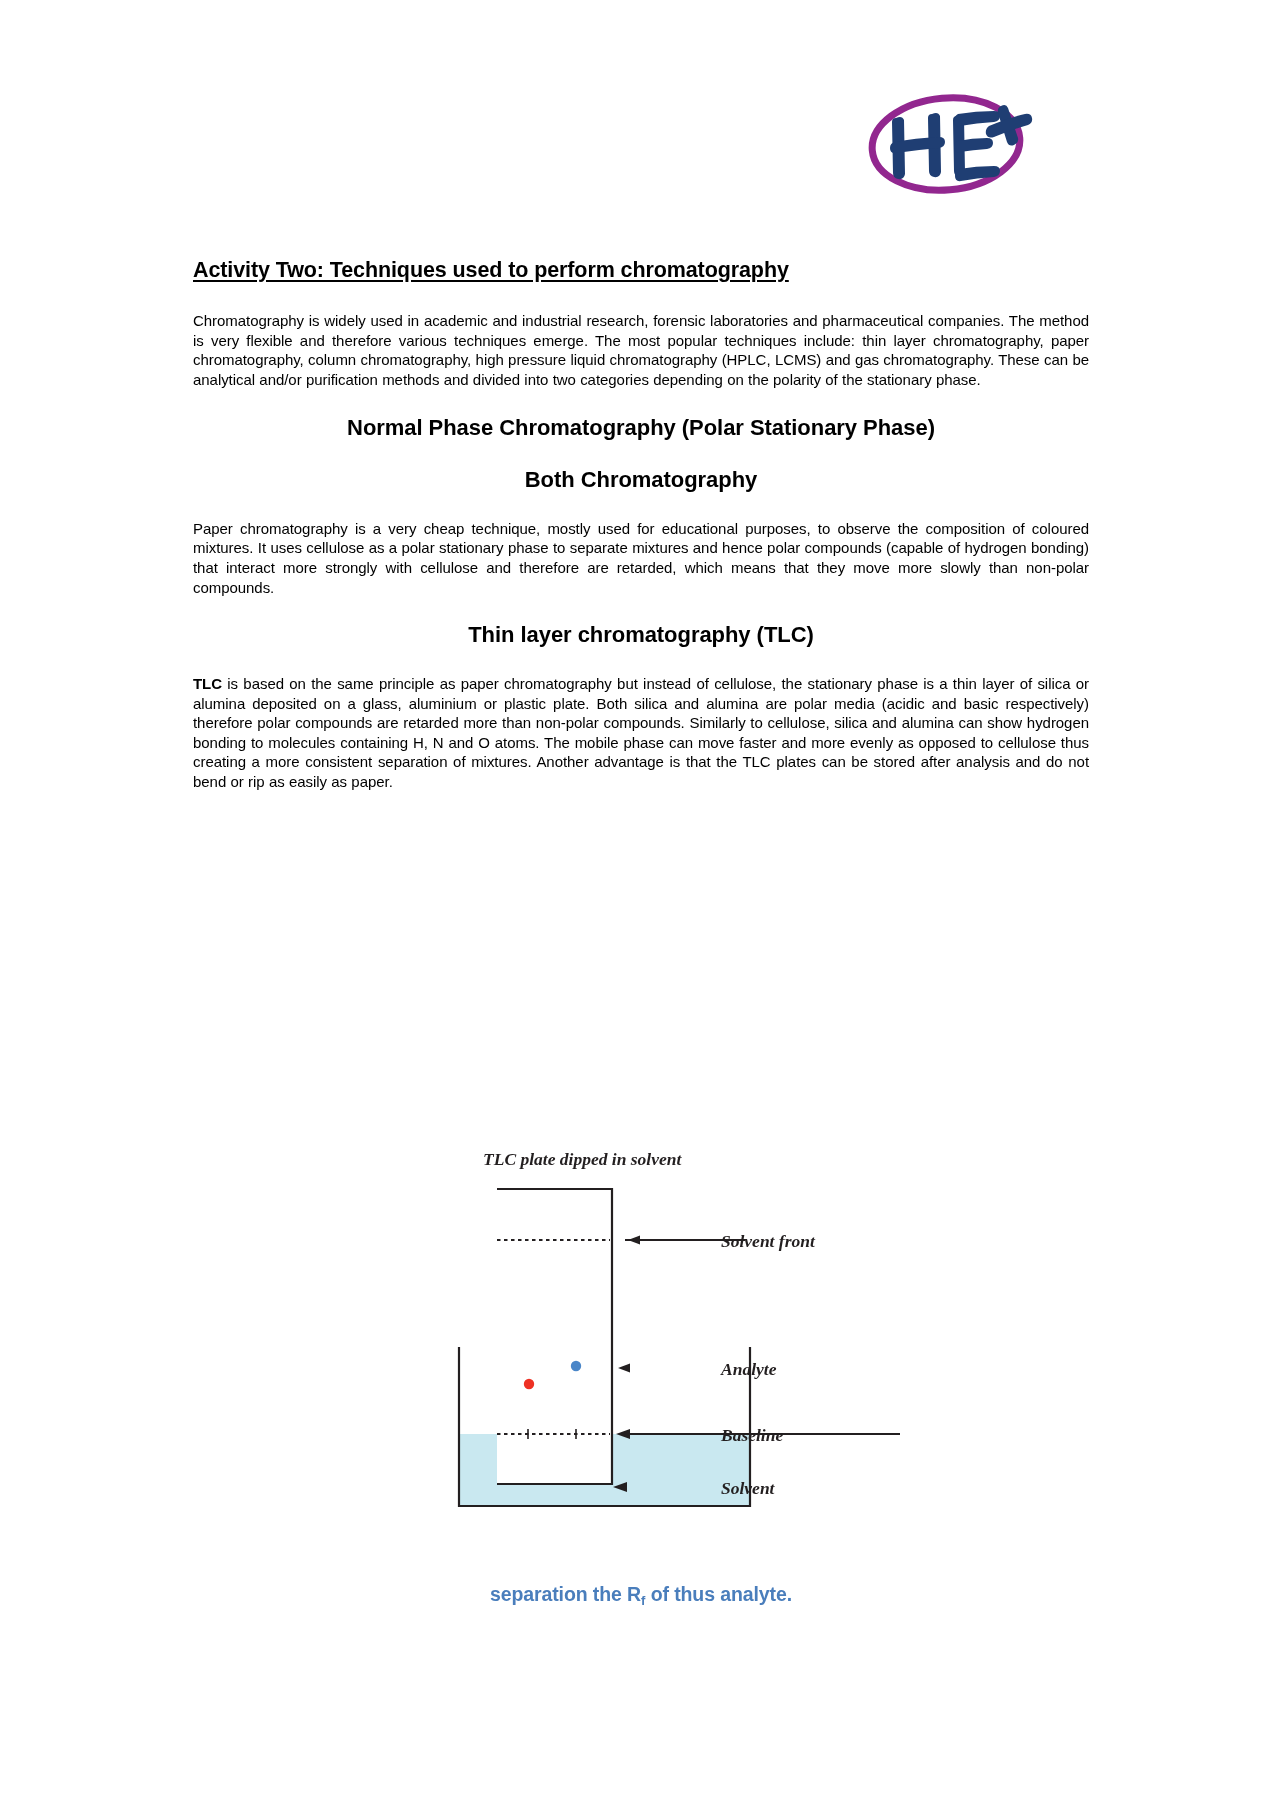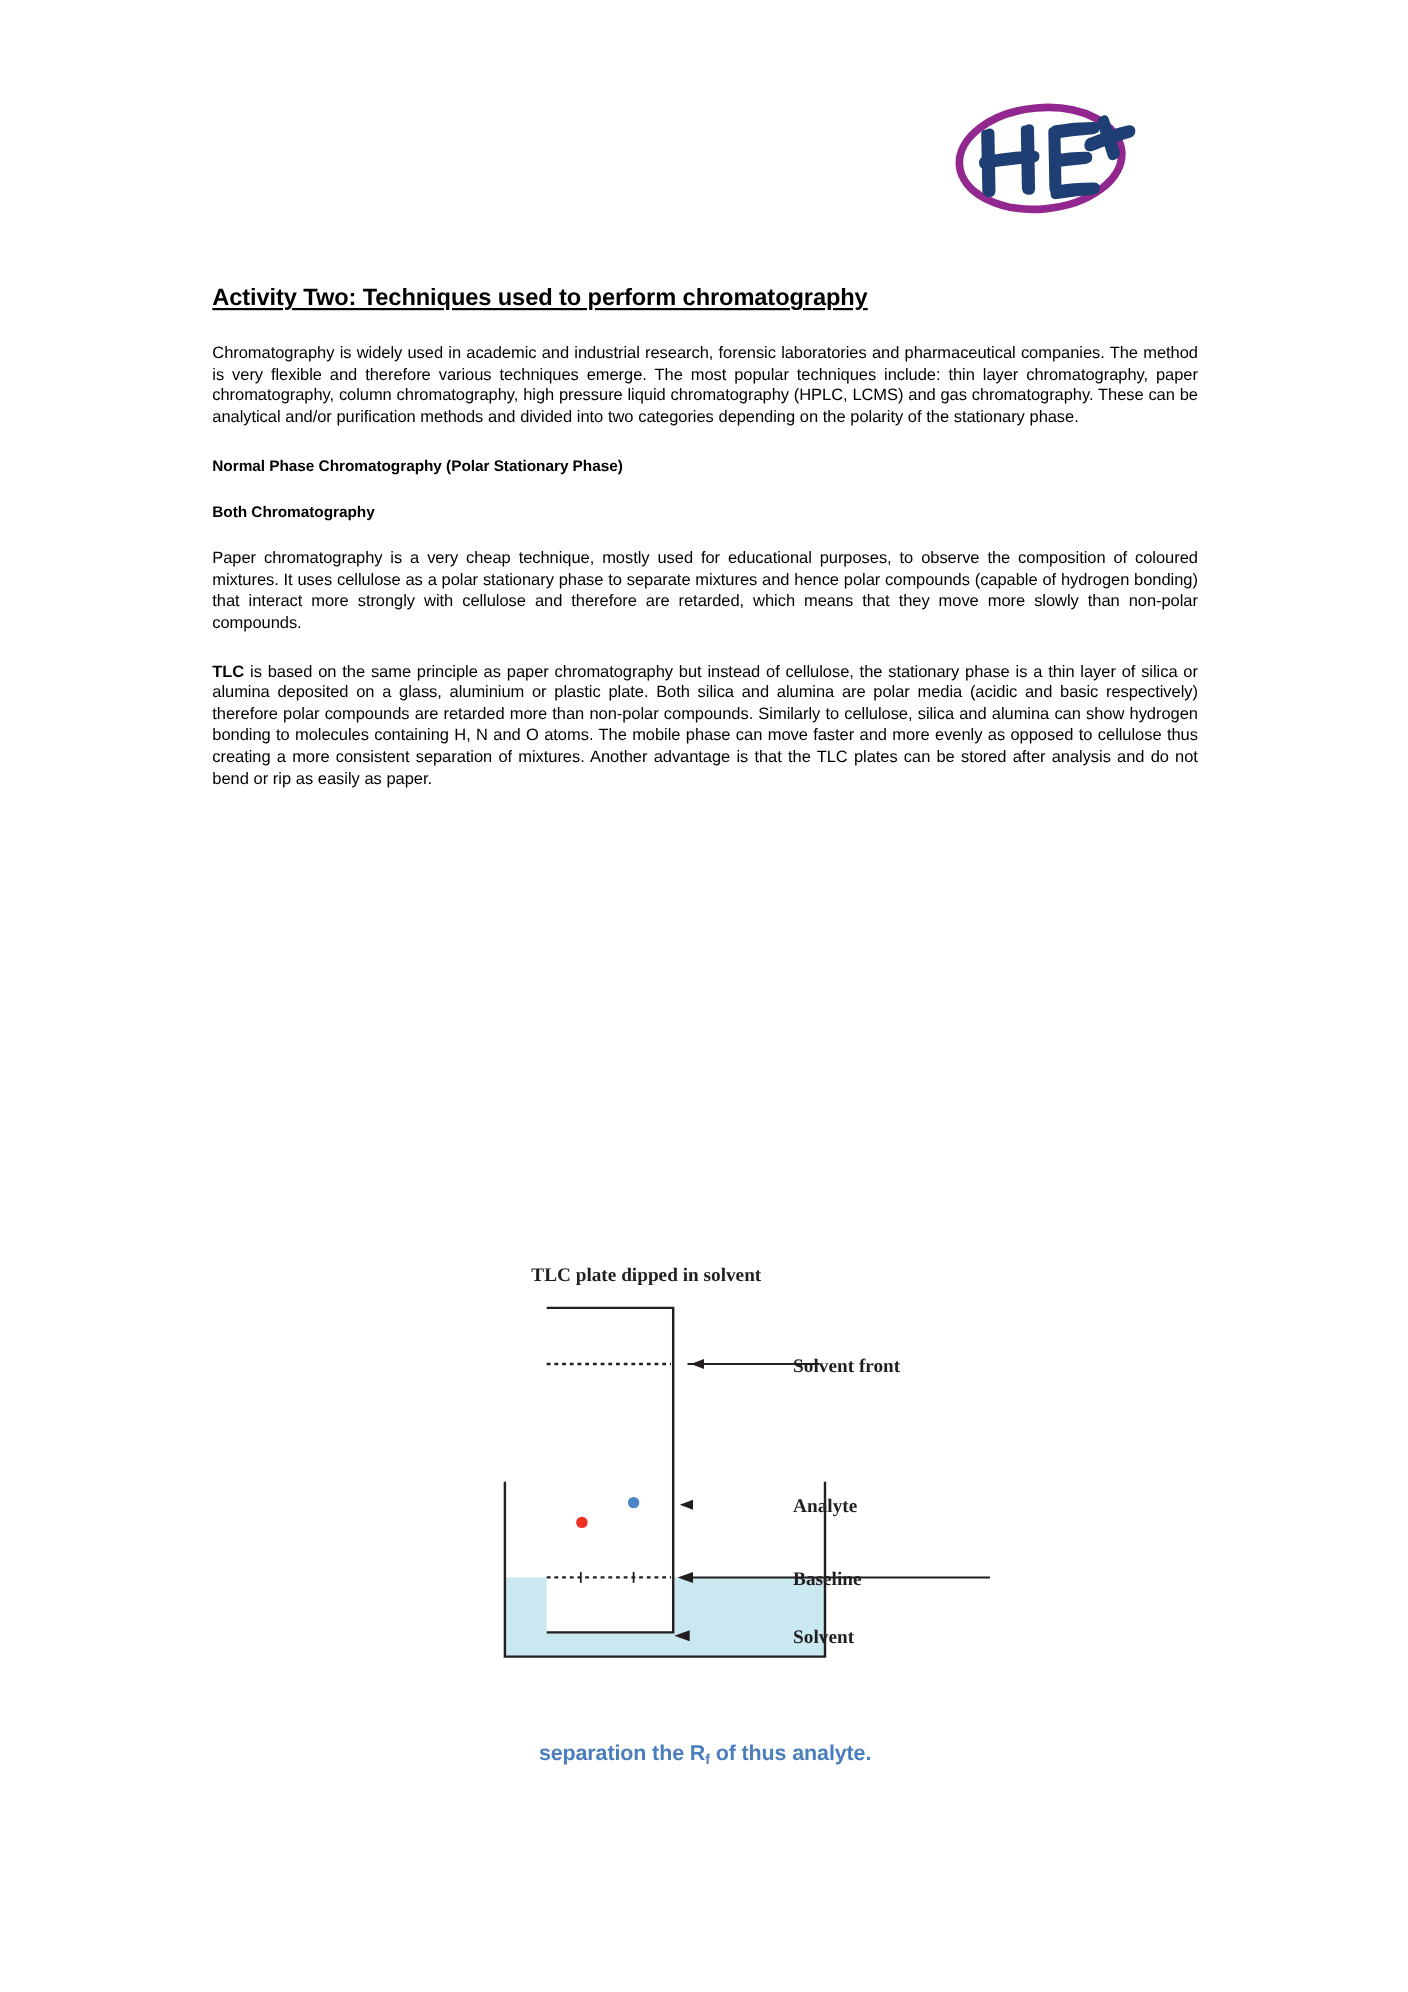--- a/index.html
+++ b/index.html
@@ -49,35 +49,37 @@
   }
   p.body {
     font-size: 15px;
     line-height: 1.31;
     text-align: justify;
     margin: 0 0 24px 0;
     letter-spacing: -0.05px;
     word-spacing: 0.2px;
   }
   h2.sub {
-    font-size: 14px;
+    font-size: 22px;
     font-weight: bold;
     line-height: 1.3;
     margin: 0 0 24px 0;
     letter-spacing: -0.05px;
+    text-align: center;
   }
   .b { font-weight: bold; }
 
   
   .figure {
     position: absolute;
     left: 0;
     top: 1135px;
     width: 1075px;
     height: 500px;
+    font-style: italic;
   }
   .figure svg { display: block; }
 
   .caption {
     position: absolute;
     left: 193px;
     top: 1548px;
     width: 896px;
     text-align: center;
     color: #4a7ebc;
@@ -123,20 +125,21 @@
     <h1 class="title"><span class="u">Activity Two: Techniques used to perform chromatography</span></h1>
 
     <p class="body">Chromatography is widely used in academic and industrial research, forensic laboratories and pharmaceutical companies. The method is very flexible and therefore various techniques emerge. The most popular techniques include: thin layer chromatography, paper chromatography, column chromatography, high pressure liquid chromatography (HPLC, LCMS) and gas chromatography. These can be analytical and/or purification methods and divided into two categories depending on the polarity of the stationary phase.</p>
 
     <h2 class="sub">Normal Phase Chromatography (Polar Stationary Phase)</h2>
 
     <h2 class="sub">Both Chromatography</h2>
 
     <p class="body">Paper chromatography is a very cheap technique, mostly used for educational purposes, to observe the composition of coloured mixtures. It uses cellulose as a polar stationary phase to separate mixtures and hence polar compounds (capable of hydrogen bonding) that interact more strongly with cellulose and therefore are retarded, which means that they move more slowly than non-polar compounds.</p>
 
+    <h2 class="sub">Thin layer chromatography (TLC)</h2>
 
     <p class="body"><span class="b">TLC</span><span> is based on the same principle as paper chromatography but instead of cellulose, the stationary phase is a thin layer of silica or alumina deposited on a glass, aluminium or plastic plate. Both silica and alumina are polar media (acidic and basic respectively) therefore polar compounds are retarded more than non-polar compounds. Similarly to cellulose, silica and alumina can show hydrogen bonding to molecules containing H, N and O atoms. The mobile phase can move faster and more evenly as opposed to cellulose thus creating a more consistent separation of mixtures. Another advantage is that the TLC plates can be stored after analysis and do not bend or rip as easily as paper.</span></p>
 
   </div>
 
   <div class="figure">
     <svg viewBox="0 0 1280 500" width="1280" height="500" aria-hidden="true">
 
       <text x="483" y="24" font-family="'Liberation Serif', serif" font-size="17.5" font-weight="bold" fill="#231f20">TLC plate dipped in solvent</text>
 

